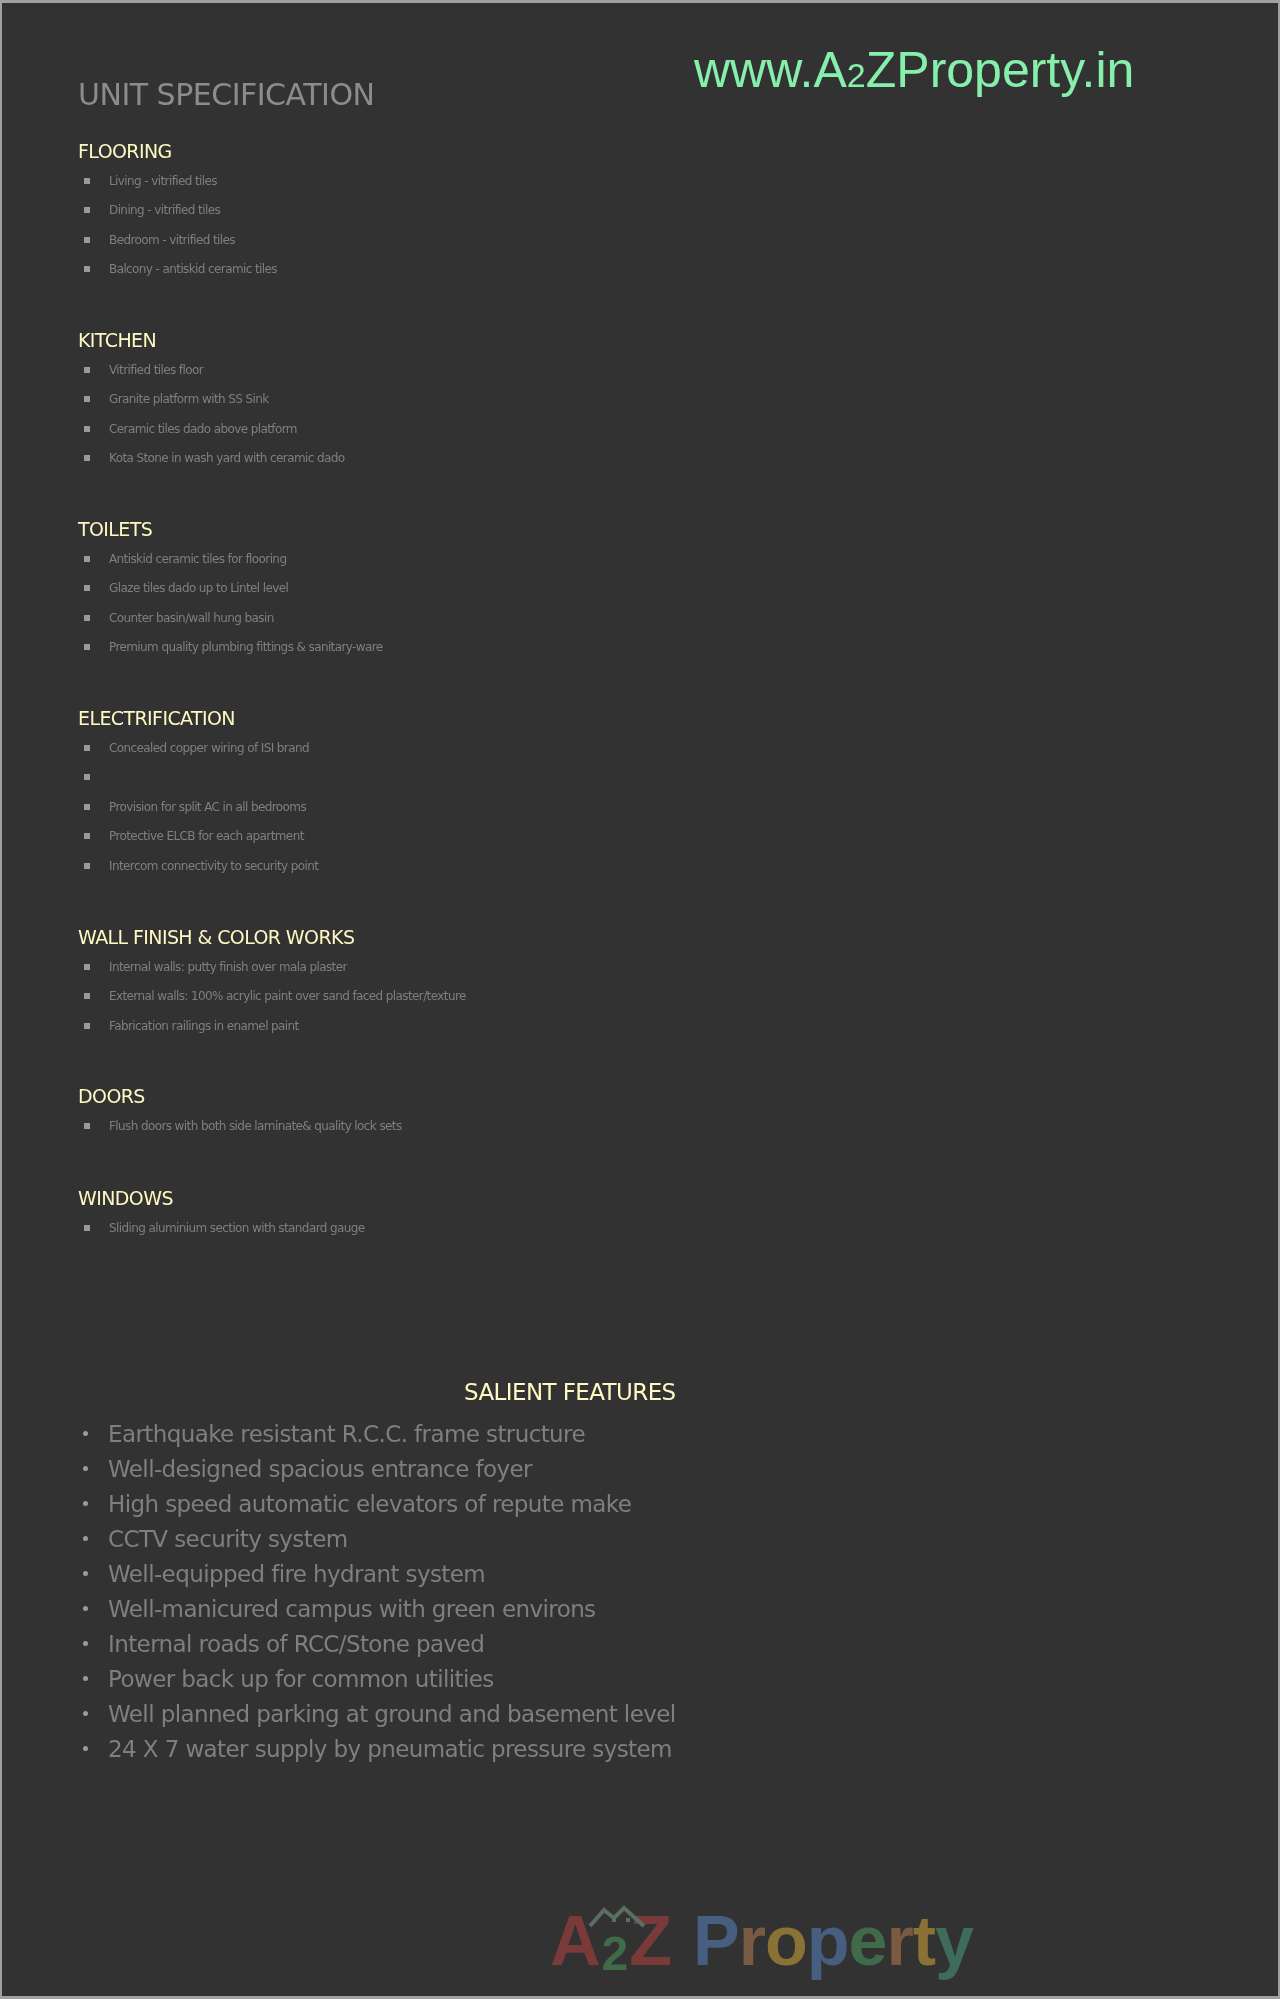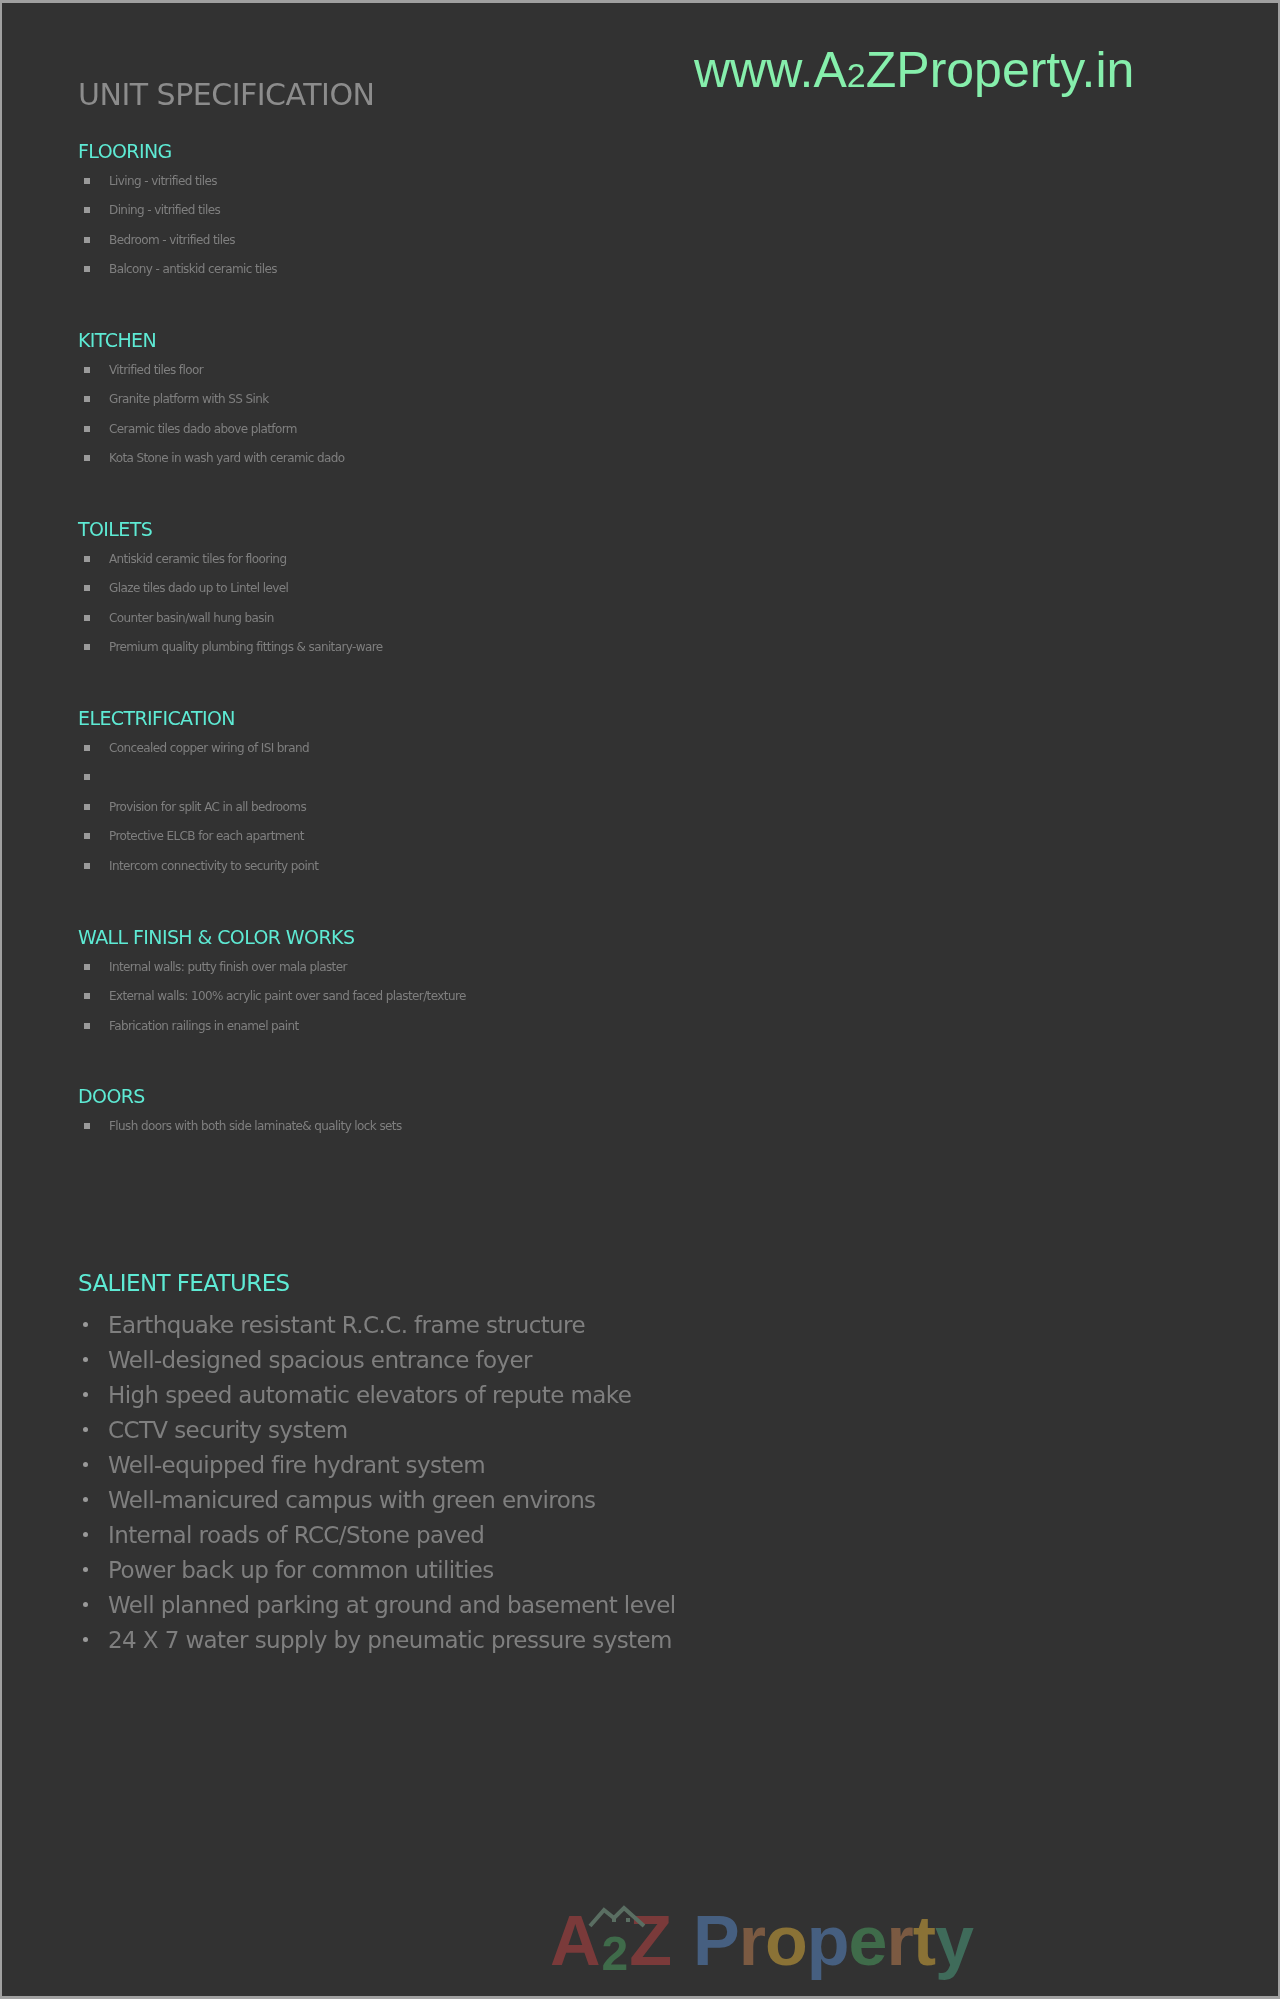--- a/index.html
+++ b/index.html
@@ -22,21 +22,21 @@
       letter-spacing: 0px;
     }
     .watermark-url .sub { font-size: 34px; }
     .main-title {
       position: absolute; left: 76px; top: 74px;
       font-size: 30px; color: #8c8c8c;
       letter-spacing: -0.5px;
     }
     .section { position: absolute; left: 76px; }
     .section-title {
-      font-size: 19px; color: #5eead4; letter-spacing: -0.6px;
+      font-size: 19px; color: #fef9c3; letter-spacing: -0.6px;
       height: 30px; line-height: 30px;
     }
     .item {
       display: flex; align-items: center;
       height: 29.5px;
       font-size: 12px; color: #7f7f7f; letter-spacing: -0.6px;
       white-space: nowrap;
     }
     .bullet {
       width: 6px; height: 6px; background: #9a9a9a;
@@ -168,22 +168,29 @@
   </div>
 
   <div class="section" style="top:1078px;">
     <div class="section-title">DOORS</div>
     <div class="item">
         <span class="bullet"></span>
         <span>Flush doors with both side laminate&amp; quality lock sets</span>
       </div>
   </div>
 
-
-  <div class="section salient" style="top:1260px;">
+  <div class="section" style="top:1180px;">
+    <div class="section-title">WINDOWS</div>
+    <div class="item">
+        <span class="bullet"></span>
+        <span>Sliding aluminium section with standard gauge</span>
+      </div>
+  </div>
+
+  <div class="section salient" style="top:1369px;text-align:right;">
     <div class="section-title">SALIENT FEATURES</div>
     <div class="item">
         <span class="bullet"></span>
         <span>Earthquake resistant R.C.C. frame structure</span>
       </div>
     <div class="item">
         <span class="bullet"></span>
         <span>Well-designed spacious entrance foyer</span>
       </div>
     <div class="item">

